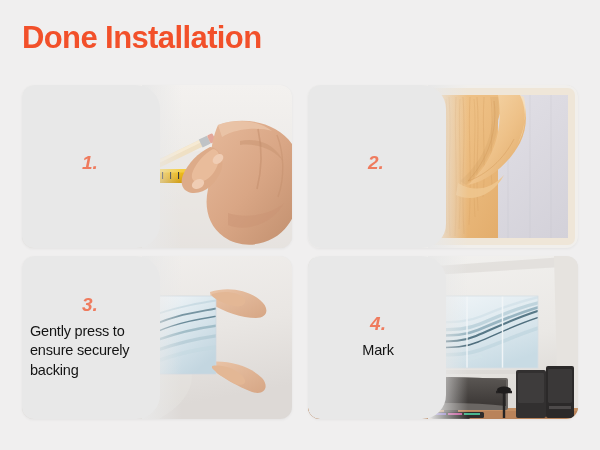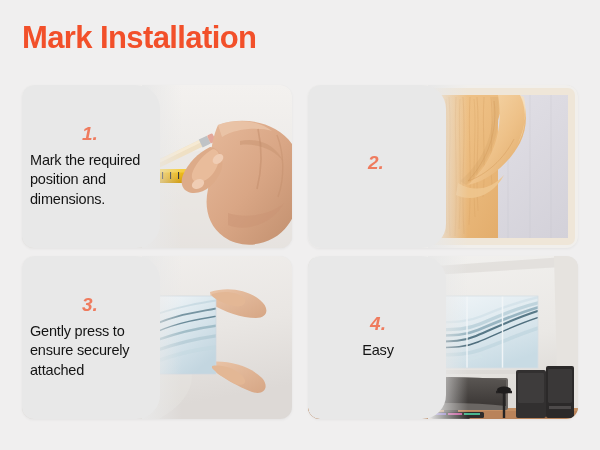--- a/index.html
+++ b/index.html
@@ -110,21 +110,21 @@
     z-index: 2;
     background: linear-gradient(to right, #e8e8e8 0%, rgba(232,232,232,0) 100%);
     pointer-events: none;
   }
 </style>
 </head>
 <body>
 
 <div class="page">
 
-  <div class="title">Mark Installation</div>
+  <div class="title">Done Installation</div>
 
   <div class="grid">
 
     <div class="card">
       <div class="card-media">
         <svg viewBox="0 0 270 163" preserveAspectRatio="xMidYMid slice">
           <defs>
             <linearGradient id="w1" x1="0" y1="0" x2="0" y2="1">
               <stop offset="0%" stop-color="#f3f1ef"></stop>
               <stop offset="55%" stop-color="#eceae7"></stop>
@@ -189,21 +189,20 @@
             <path d="M255 50 C262 68, 263 92, 256 112" stroke="#c18c6a" stroke-width="1.4" fill="none" opacity="0.4"></path>
 
             <ellipse cx="176" cy="99" rx="6.5" ry="4.6" transform="rotate(-28 176 99)" fill="#f0cdb4"></ellipse>
             <ellipse cx="196" cy="74" rx="6" ry="4.2" transform="rotate(-40 196 74)" fill="#f0cdb4"></ellipse>
           </g>
         </svg>
       </div>
       <div class="media-fade"></div>
       <div class="card-text">
         <div class="step-num">1.</div>
-        <div class="step-body">Mark the required position and dimensions.</div>
       </div>
     </div>
 
     <div class="card">
       <div class="card-media">
         <svg viewBox="0 0 270 163" preserveAspectRatio="xMidYMid slice">
           <defs>
             <linearGradient id="panel2" x1="0" y1="0" x2="1" y2="1">
               <stop offset="0%" stop-color="#f0c68d"></stop>
               <stop offset="45%" stop-color="#edbe82"></stop>
@@ -331,21 +330,21 @@
 
           <g fill="#e3b795">
             <path d="M190 38 C202 34, 216 36, 222 42 C226 47, 220 52, 212 50 C203 48, 194 44, 190 40 Z"></path>
             <path d="M190 110 C202 108, 216 114, 222 122 C226 128, 219 131, 211 127 C202 122, 193 116, 190 112 Z"></path>
           </g>
         </svg>
       </div>
       <div class="media-fade"></div>
       <div class="card-text">
         <div class="step-num">3.</div>
-        <div class="step-body">Gently press to ensure securely attached</div>
+        <div class="step-body">Gently press to ensure securely backing</div>
       </div>
     </div>
 
     <div class="card">
       <div class="card-media">
         <svg viewBox="0 0 270 163" preserveAspectRatio="xMidYMid slice">
           <defs>
             <linearGradient id="wall4" x1="0" y1="0" x2="0.4" y2="1">
               <stop offset="0%" stop-color="#f4f3f1"></stop>
               <stop offset="70%" stop-color="#eae8e5"></stop>
@@ -428,18 +427,18 @@
           <g stroke="#252323" stroke-width="2.4" fill="none">
             <path d="M196 162 L196 136"></path>
             <path d="M188 136 L204 136"></path>
           </g>
           <ellipse cx="196" cy="134" rx="7" ry="3.4" fill="#1f1d1d"></ellipse>
         </svg>
       </div>
       <div class="media-fade"></div>
       <div class="card-text centered">
         <div class="step-num">4.</div>
-        <div class="step-body">Easy</div>
+        <div class="step-body">Mark</div>
       </div>
     </div>
 
   </div>
 </div>
 
 </body></html>

